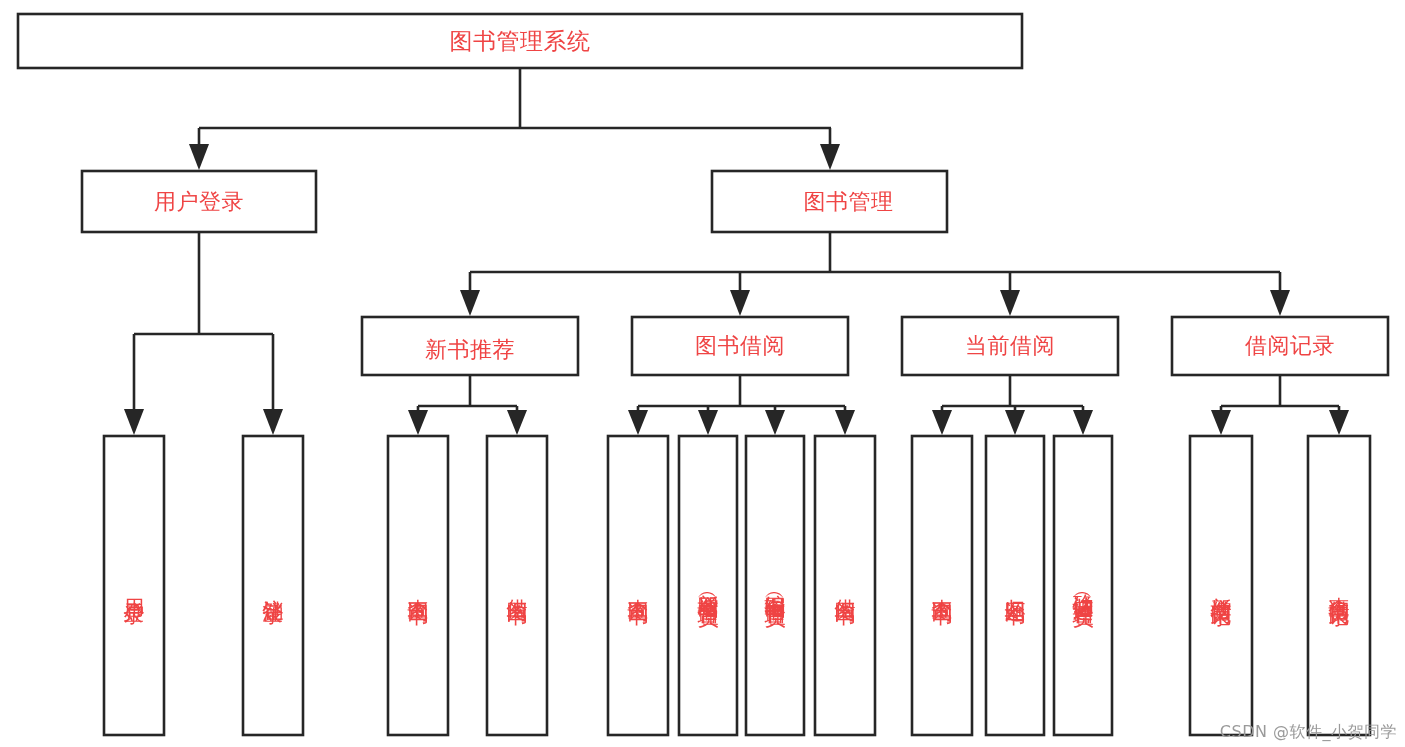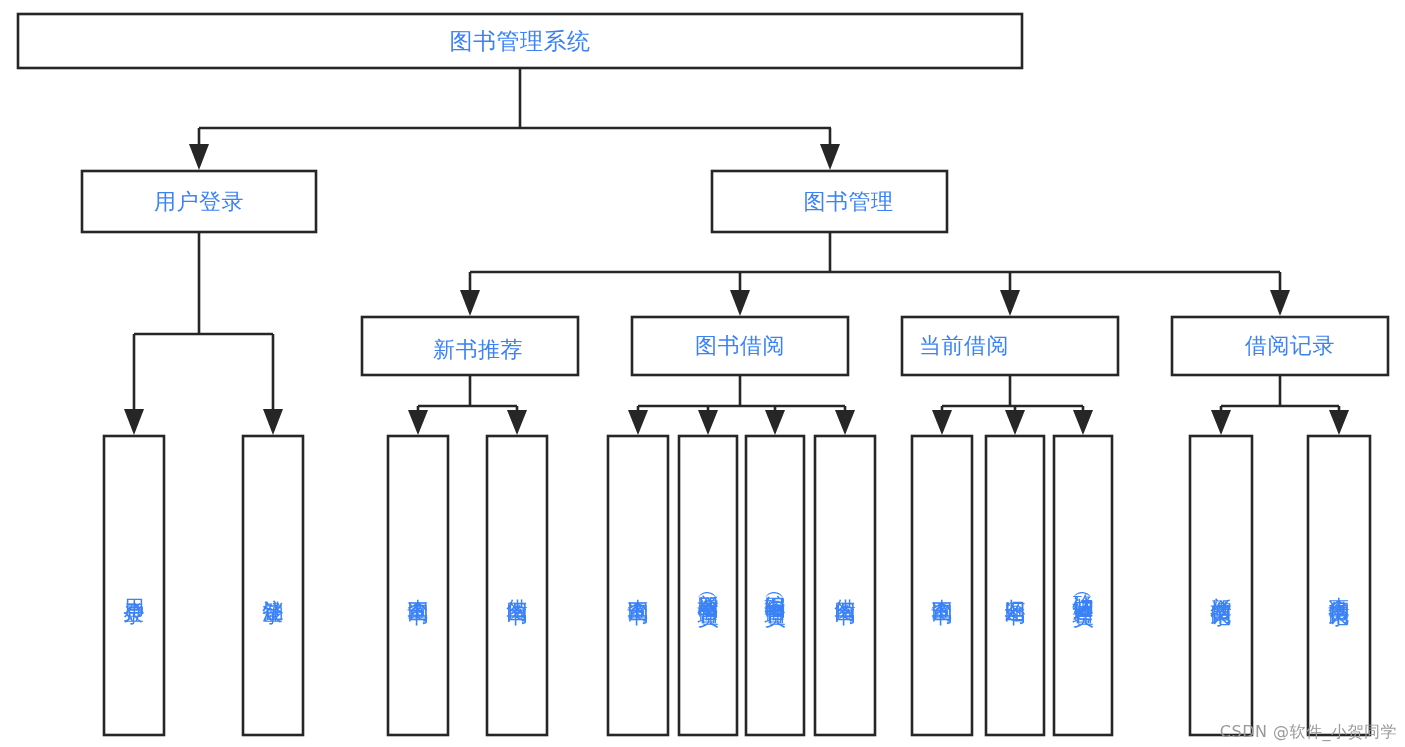--- a/index.html
+++ b/index.html
@@ -40,21 +40,21 @@
   }
   .arrow-head {
     fill: #262626;
     stroke: none;
   }
   .node-label {
     position: absolute;
     display: flex;
     align-items: center;
     justify-content: center;
-    color: #3b82f6;
+    color: #ef4444;
     font-family: "DejaVu Sans", "Liberation Sans", sans-serif;
     pointer-events: none;
     box-sizing: border-box;
   }
   .node-label.horizontal {
     font-size: 22px;
     line-height: 1.15;
     letter-spacing: 0.5px;
   }
   .node-label.vertical {
@@ -188,23 +188,23 @@
       <polygon class="arrow-head" points="1329,410 1349,410 1339,435"></polygon>
     </g>
 
   </svg>
 
   <div class="node-label horizontal title" style="left:18px; top:14px; width:1004px; height:54px;">图书管理系统</div>
 
   <div class="node-label horizontal" style="left:82px; top:171px; width:234px; height:61px;">用户登录</div>
   <div class="node-label horizontal" style="left:712px; top:171px; width:273px; height:61px;">图书管理</div>
 
-  <div class="node-label horizontal" style="left:370px; top:317px; width:216px; height:66px;">新书推荐</div>
+  <div class="node-label horizontal" style="left:362px; top:317px; width:216px; height:66px;">新书推荐</div>
   <div class="node-label horizontal" style="left:632px; top:317px; width:216px; height:58px;">图书借阅</div>
-  <div class="node-label horizontal" style="left:856px; top:317px; width:216px; height:58px;">当前借阅</div>
+  <div class="node-label horizontal" style="left:902px; top:317px; width:216px; height:58px;">当前借阅</div>
   <div class="node-label horizontal" style="left:1172px; top:317px; width:236px; height:58px;">借阅记录</div>
 
   <div class="node-label vertical" style="left:104px; top:436px; width:60px; height:299px;">用户登录</div>
   <div class="node-label vertical" style="left:243px; top:436px; width:60px; height:299px;">注销登录</div>
 
   <div class="node-label vertical" style="left:388px; top:436px; width:60px; height:299px;">查询图书</div>
   <div class="node-label vertical" style="left:487px; top:436px; width:60px; height:299px;">借阅图书</div>
 
   <div class="node-label vertical" style="left:608px; top:436px; width:60px; height:299px;">查询图书</div>
   <div class="node-label vertical" style="left:679px; top:436px; width:58px; height:299px;">新增图书（管理员）</div>

